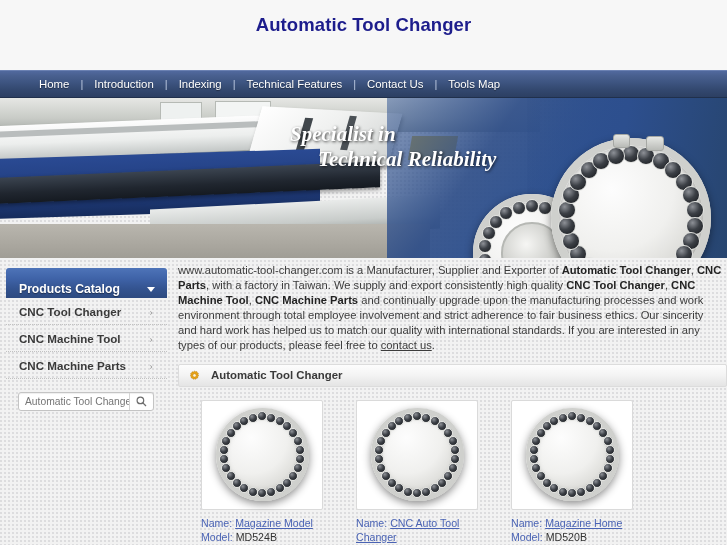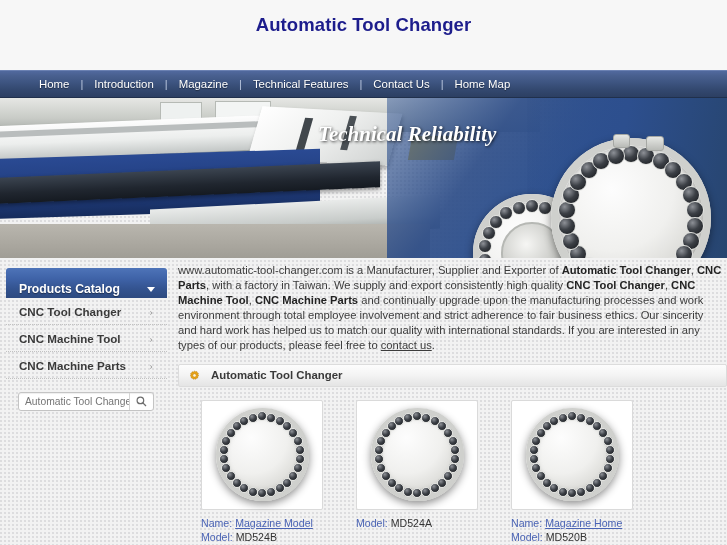--- a/index.html
+++ b/index.html
@@ -366,27 +366,27 @@
 
 <div class="header">
   <div class="site-title">Automatic Tool Changer</div>
 </div>
 
 <div class="navbar">
   <a class="nav-link" href="#">Home</a>
   <span class="nav-sep">|</span>
   <a class="nav-link" href="#">Introduction</a>
   <span class="nav-sep">|</span>
-  <a class="nav-link" href="#">Magazine</a>
+  <a class="nav-link" href="#">Indexing</a>
   <span class="nav-sep">|</span>
   <a class="nav-link" href="#">Technical Features</a>
   <span class="nav-sep">|</span>
   <a class="nav-link" href="#">Contact Us</a>
   <span class="nav-sep">|</span>
-  <a class="nav-link" href="#">Home Map</a>
+  <a class="nav-link" href="#">Tools Map</a>
 </div>
 
 <div class="banner">
   <div class="banner-photo">
     <div class="b-ceiling"></div>
     <div class="b-window1"></div>
     <div class="b-window2"></div>
     <div class="b-yellow2"></div>
     <div class="b-beam"></div>
     <div class="b-beam-rail"></div>
@@ -440,20 +440,21 @@
       <div class="socket" style="width: 18px; height: 18px; left: 11.159px; top: 48.3053px;"></div>
       <div class="socket" style="width: 18px; height: 18px; left: 18.329px; top: 34.6439px;"></div>
       <div class="socket" style="width: 18px; height: 18px; left: 28.5601px; top: 23.0953px;"></div>
       <div class="socket" style="width: 18px; height: 18px; left: 41.2577px; top: 14.3308px;"></div>
       <div class="socket" style="width: 18px; height: 18px; left: 55.6838px; top: 8.85972px;"></div>
       <div class="lug" style="width: 17.6px; height: 14.4px; left: 61.6px; top: -4px;"></div>
       <div class="lug" style="width: 17.6px; height: 14.4px; left: 95.2px; top: -1.696px;"></div>
     </div>
 
   <div class="banner-tagline">
+    <span>Specialist in</span>
     <span class="l2">Technical Reliability</span>
   </div>
 </div>
 
 <div class="content">
 
   <div class="sidebar">
     <div class="catalog-head">
       <span class="catalog-head-title">Products Catalog</span>
       <span class="caret-down"></span>
@@ -573,20 +574,24 @@
               <div class="socket" style="width: 10px; height: 10px; left: 3.64801px; top: 36.9039px;"></div>
               <div class="socket" style="width: 10px; height: 10px; left: 5.84783px; top: 27.9789px;"></div>
               <div class="socket" style="width: 10px; height: 10px; left: 10.1196px; top: 19.8397px;"></div>
               <div class="socket" style="width: 10px; height: 10px; left: 16.2151px; top: 12.9593px;"></div>
               <div class="socket" style="width: 10px; height: 10px; left: 23.7801px; top: 7.73756px;"></div>
               <div class="socket" style="width: 10px; height: 10px; left: 32.3749px; top: 4.47799px;"></div>
             </div>
         </div>
         <div class="product-meta">
           <div>
+            <span class="meta-label">Name:</span>
+            <a class="meta-link" href="#">CNC Auto Tool Changer</a>
+          </div>
+          <div>
             <span class="meta-label">Model:</span>
             <span class="meta-value">MD524A</span>
           </div>
         </div>
       </div>
 
       <div class="product">
         <div class="product-thumb">
           <div class="disc prod-disc" id="pdisc-2">
             <div class="disc-ring"></div>

